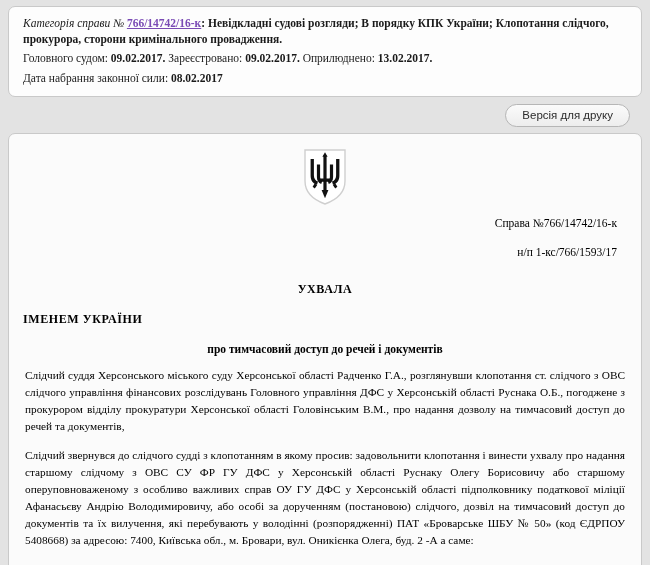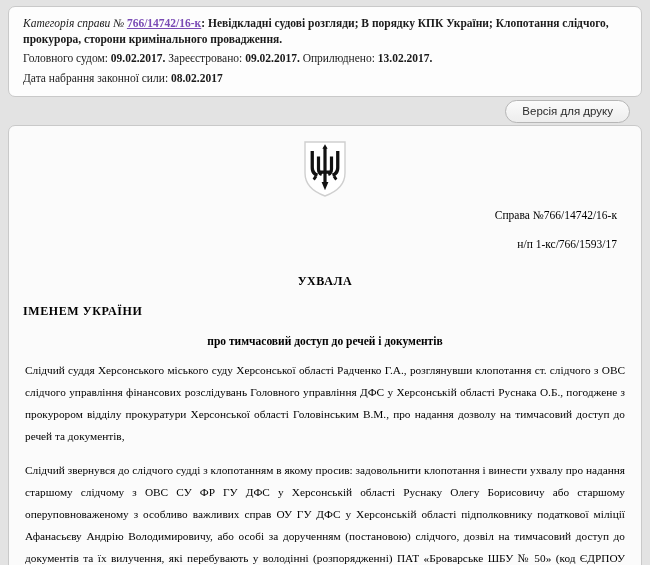--- a/index.html
+++ b/index.html
@@ -54,21 +54,21 @@
   }
   .meta-link {
     color: #7a4bb5;
     text-decoration: underline;
     font-weight: bold;
     cursor: pointer;
   }
 
   
   .button-band {
-    height: 28px;
+    height: 36px;
     display: flex;
     align-items: center;
     justify-content: flex-end;
     padding-right: 12px;
     box-sizing: border-box;
   }
   .print-button {
     font-family: "Liberation Sans", "DejaVu Sans", sans-serif;
     font-size: 11.5px;
     color: #2b2b2b;
@@ -140,21 +140,21 @@
   .dateline {
     display: flex;
     justify-content: space-between;
     font-size: 11.5px;
     margin-top: 22px;
     padding: 0 4px;
   }
 
   .body-p {
     font-size: 11.3px;
-    line-height: 22px;
+    line-height: 17px;
     text-align: justify;
     margin-top: 12px;
     padding: 0 2px;
   }
 
   .section-head {
     text-align: center;
     font-weight: bold;
     font-size: 11.8px;
     margin-top: 14px;

